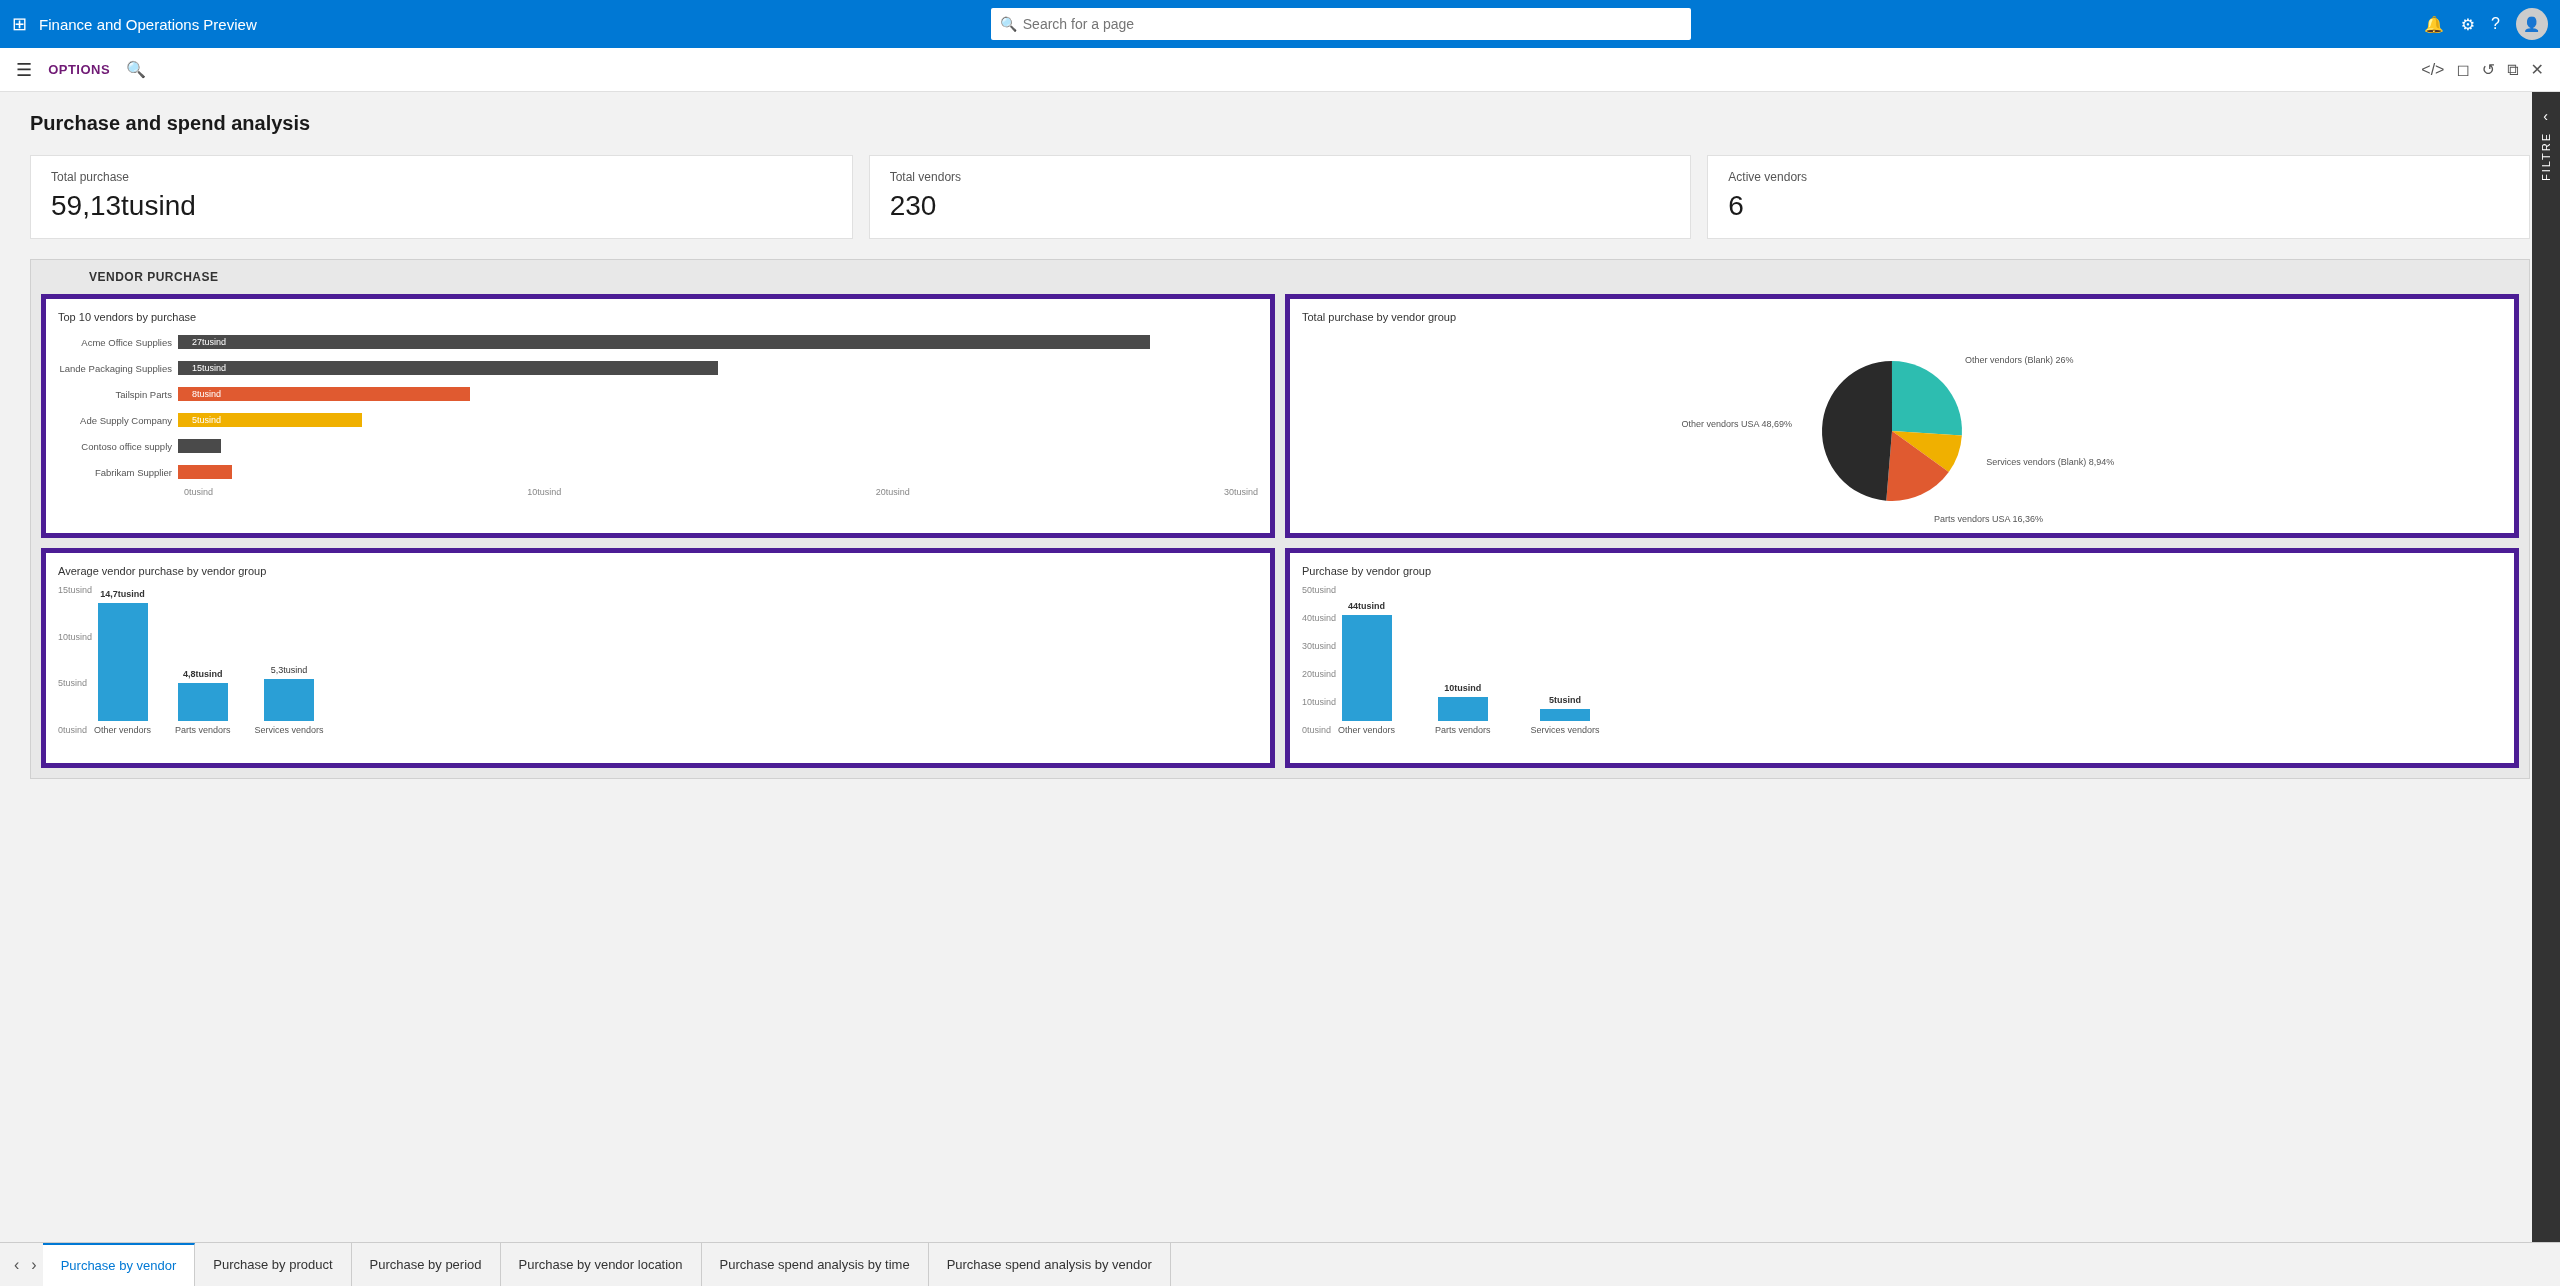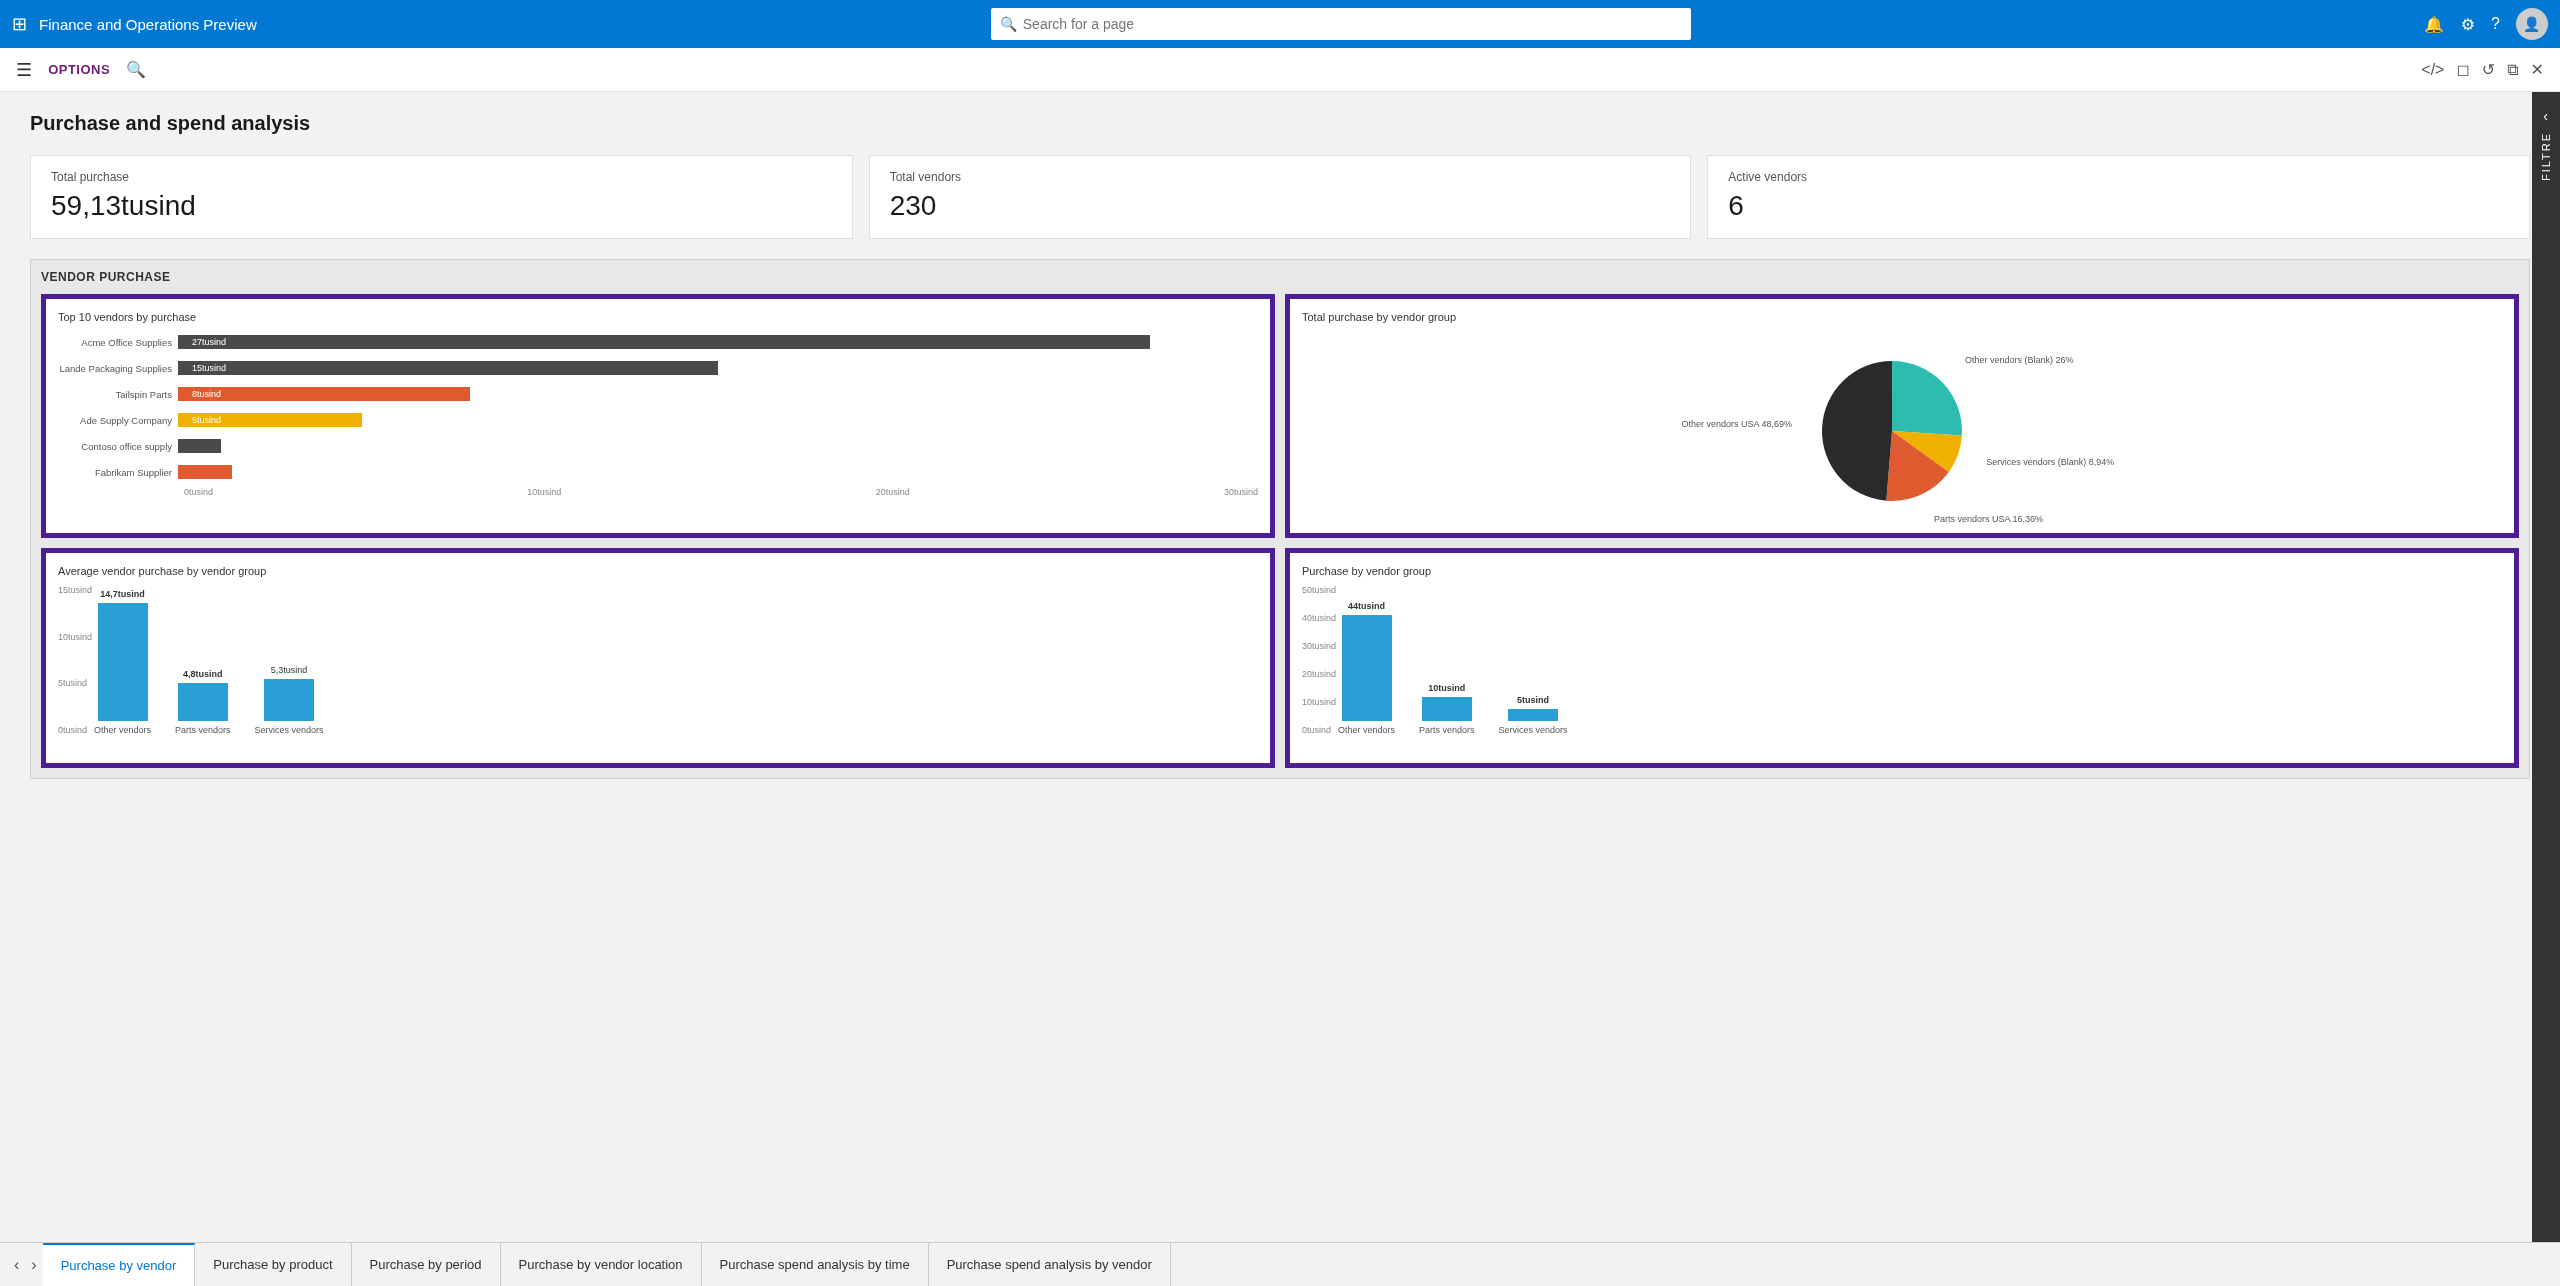--- a/index.html
+++ b/index.html
@@ -126,20 +126,21 @@
       padding: 10px;
       margin-bottom: 16px;
     }
     .section-header {
       font-size: 12px;
       font-weight: 600;
       color: #333;
       text-transform: uppercase;
       letter-spacing: 0.5px;
       margin-bottom: 10px;
+      margin-left: 48px;
     }
     .charts-row {
       display: flex;
       gap: 10px;
     }
     .chart-panel {
       background: #ffffff;
       border: 5px solid #4c1d95;
       flex: 1;
       padding: 12px;
@@ -455,21 +456,21 @@
                 <div style="background: rgb(42, 159, 214); width: 50px; height: 42px;"></div>
                 <div style="font-size: 9px; color: rgb(85, 85, 85); text-align: center; white-space: nowrap;">Services vendors</div>
               </div>
             </div>
           </div>
       </div>
 
       <div class="chart-panel">
         <div class="chart-title">Purchase by vendor group</div>
         <div id="purchase-group-content">
-            <div style="display: flex; align-items: flex-end; height: 150px; padding-left: 36px; gap: 24px; position: relative;">
+            <div style="display: flex; align-items: flex-end; height: 150px; padding-left: 36px; gap: 40px; position: relative;">
               <div style="position: absolute; left: 0px; top: 0px; height: 100%; display: flex; flex-direction: column; justify-content: space-between;">
                 <span style="font-size: 9px; color: rgb(136, 136, 136);">50tusind</span>
                 <span style="font-size: 9px; color: rgb(136, 136, 136);">40tusind</span>
                 <span style="font-size: 9px; color: rgb(136, 136, 136);">30tusind</span>
                 <span style="font-size: 9px; color: rgb(136, 136, 136);">20tusind</span>
                 <span style="font-size: 9px; color: rgb(136, 136, 136);">10tusind</span>
                 <span style="font-size: 9px; color: rgb(136, 136, 136);">0tusind</span>
               </div>
               <div style="display: flex; flex-direction: column; align-items: center; gap: 4px;">
                 <div style="font-size: 9px; font-weight: 600; color: rgb(51, 51, 51); white-space: nowrap;">44tusind</div>

